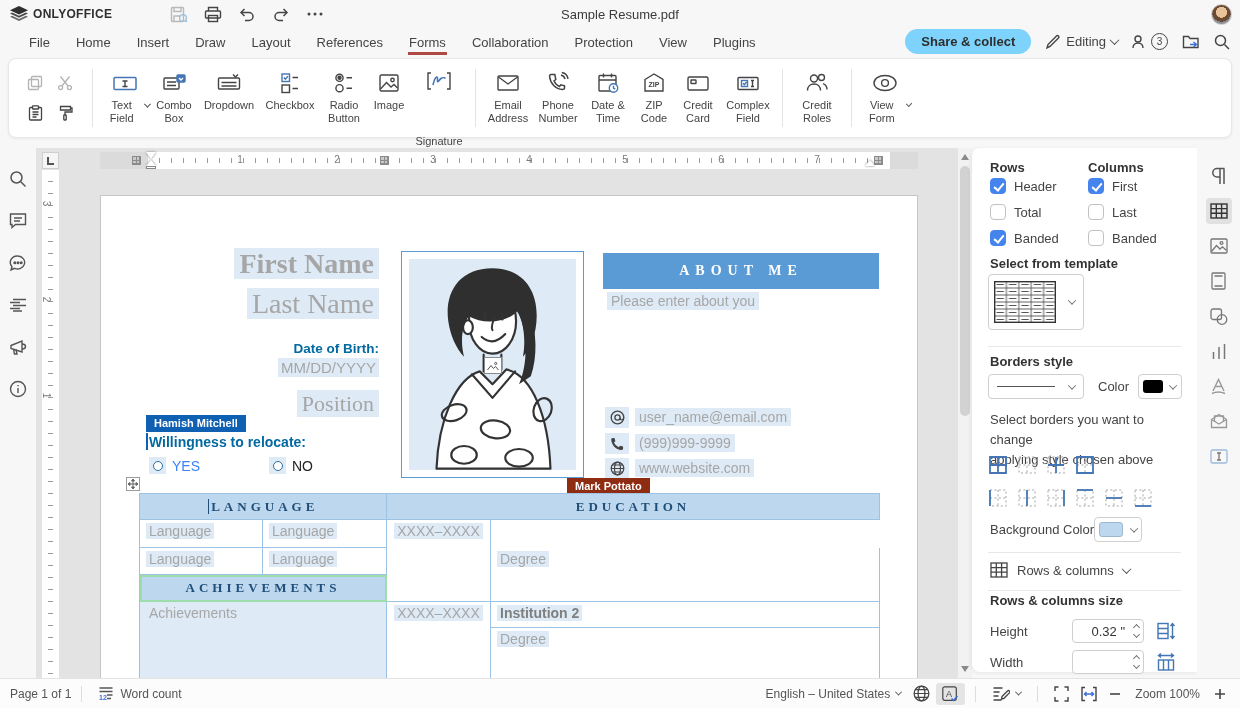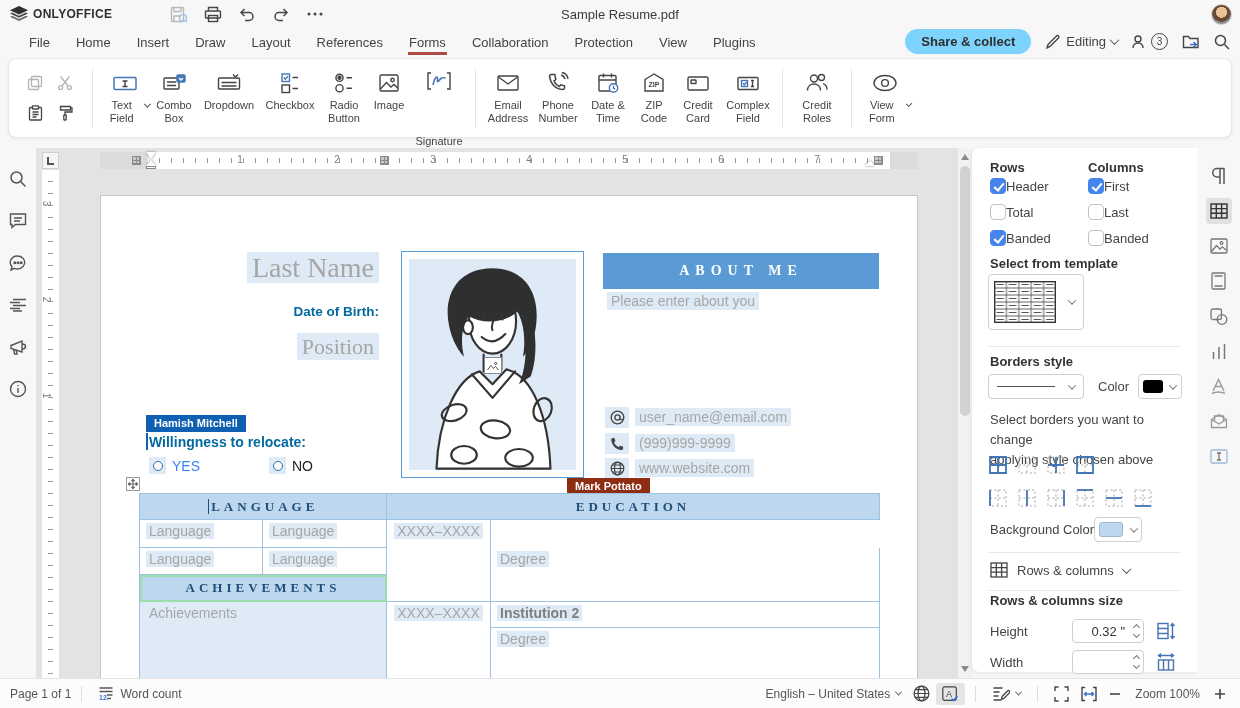--- a/index.html
+++ b/index.html
@@ -66,21 +66,21 @@
   .tcell{padding:3px 6px;font-size:14px;}
   .tcell span{padding:0 3px;}
   .inst{font-weight:bold;color:#7F7F7F;font-size:14px;}
   
   #vscroll{position:absolute;left:958px;top:148px;width:14px;height:530px;background:#F2F2F2;}
   #vscroll .thumb{position:absolute;left:2px;top:18px;width:10px;height:250px;background:#D2D2D2;border-radius:5px;}
   .sarrow{position:absolute;left:3px;width:0;height:0;border-left:4px solid transparent;border-right:4px solid transparent;}
   
   #rpanel{position:absolute;left:972px;top:148px;width:225px;height:524px;background:#fff;border-radius:8px 0 0 8px;box-shadow:-1px 1px 4px rgba(0,0,0,.07);font-size:13px;}
   .rp-h{font-weight:bold;color:#333;position:absolute;font-size:13px;}
-  .chkrow{position:absolute;display:flex;align-items:center;gap:0;cursor:pointer;}
+  .chkrow{position:absolute;display:flex;align-items:center;gap:8px;cursor:pointer;}
   .chk{width:16px;height:16px;border:1px solid #c2c2c2;border-radius:4px;background:#fff;position:relative;flex:none;}
   .chk.checked{background:#4584EC;border-color:#4584EC;}
   .chk.checked::after{content:"";position:absolute;left:5px;top:2px;width:4px;height:8px;border-right:2px solid #fff;border-bottom:2px solid #fff;transform:rotate(40deg);}
   .dd{border:1px solid #cfcfcf;border-radius:4px;position:absolute;display:flex;align-items:center;cursor:pointer;background:#fff;}
   .dd .chev{margin-left:auto;margin-right:8px;width:6px;height:6px;border-color:#777;}
   .divline{position:absolute;left:16px;right:16px;height:1px;background:#e8e8e8;}
   .bbtn{position:absolute;width:24px;height:24px;display:flex;align-items:center;justify-content:center;border-radius:3px;cursor:pointer;}
   .spin{position:absolute;width:72px;height:24px;border:1px solid #cfcfcf;border-radius:4px;display:flex;align-items:center;background:#fff;}
   .spin .val{flex:1;text-align:right;padding-right:4px;font-size:13px;color:#333;}
   .spin .arrows{width:14px;height:100%;display:flex;flex-direction:column;align-items:center;justify-content:center;gap:2px;border-left:0;}
@@ -475,22 +475,24 @@
   <div id="vruler">
     <div class="vticks"></div>
     <span class="vnum" style="top:28px;">3</span>
     <span class="vnum" style="top:124px;">2</span>
     <span class="vnum" style="top:220px;">1</span>
   </div>
 
   <div id="page">
 
     <div class="abs" style="left:40px;top:50px;width:238px;text-align:right;">
+      <div><span class="hl ph serif" style="font-size:28px;font-weight:bold;padding:0 5px;line-height:1.3;">First Name</span></div>
       <div style="margin-top:4px;"><span class="hl ph serif" style="font-size:28px;padding:0 5px;line-height:1.3;">Last Name</span></div>
       <div style="margin-top:16px;"><span class="navy" style="font-size:13.5px;">Date of Birth:</span></div>
+      <div style="margin-top:2px;"><span class="hl ph" style="font-size:15px;padding:1px 3px;">MM/DD/YYYY</span></div>
       <div style="margin-top:14px;"><span class="hl ph serif" style="font-size:22px;padding:1px 5px;">Position</span></div>
     </div>
 
     <div class="collab" style="left:45px;top:219px;background:#0F5FB2;">Hamish Mitchell</div>
     <div class="caret" style="left:45px;top:237px;height:17px;background:#0F5FB2;"></div>
     <div class="abs navy" style="left:48px;top:238px;font-size:14px;">Willingness to relocate:</div>
 
     <div class="abs" style="left:48px;top:261px;display:flex;align-items:center;gap:6px;">
       <span class="hl" style="width:17px;height:17px;display:flex;align-items:center;justify-content:center;">
           <span style="width:10px;height:10px;border:1.5px solid #2d6da3;border-radius:50%;background:#fff;"></span>

